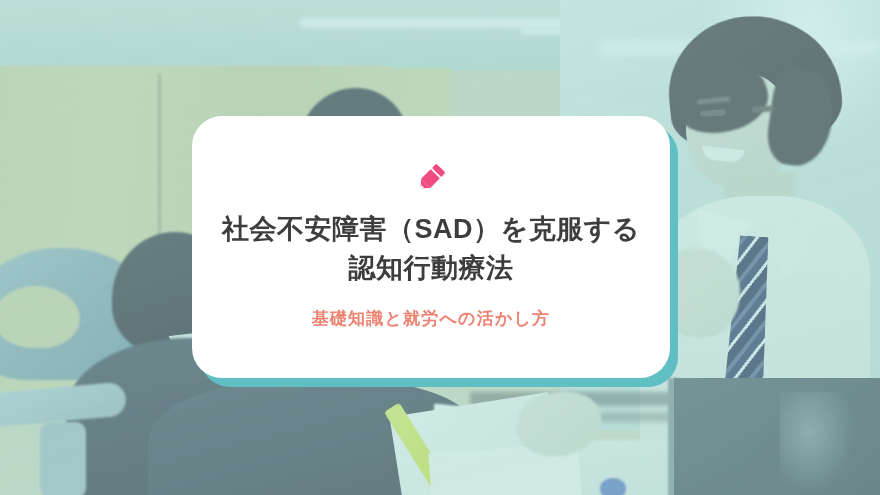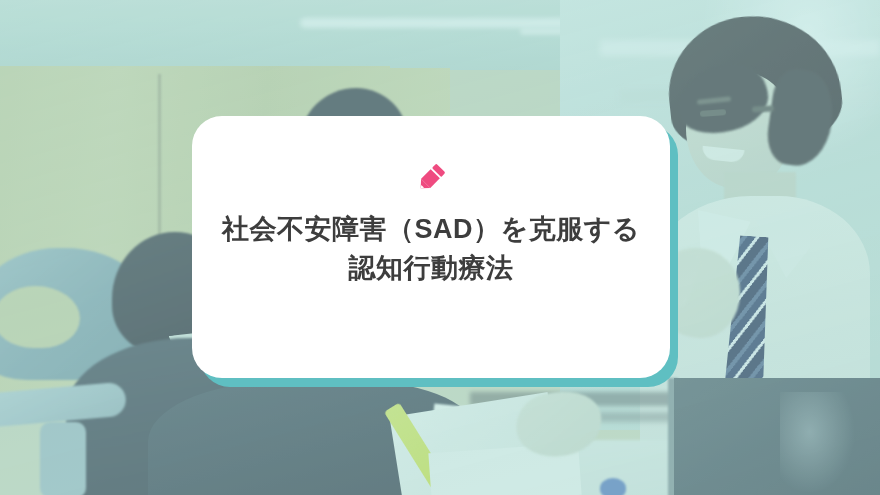--- a/index.html
+++ b/index.html
@@ -546,17 +546,18 @@
             <path d="M9.5 9.5 L9.5 22.5 L2.4 16 Z" fill="#ef4b80"></path>
 
             <path d="M5.2 14.1 L5.2 18.0 L2.4 16 Z" fill="#ffffff"></path>
           </g>
         </svg>
       </span>
 
       <div class="card-title">社会不安障害（SAD）を克服する
 認知行動療法</div>
 
+      <div class="card-subtitle">基礎知識と就労への活かし方</div>
 
     </div>
   </div>
 
 </div>
 
 </body></html>

